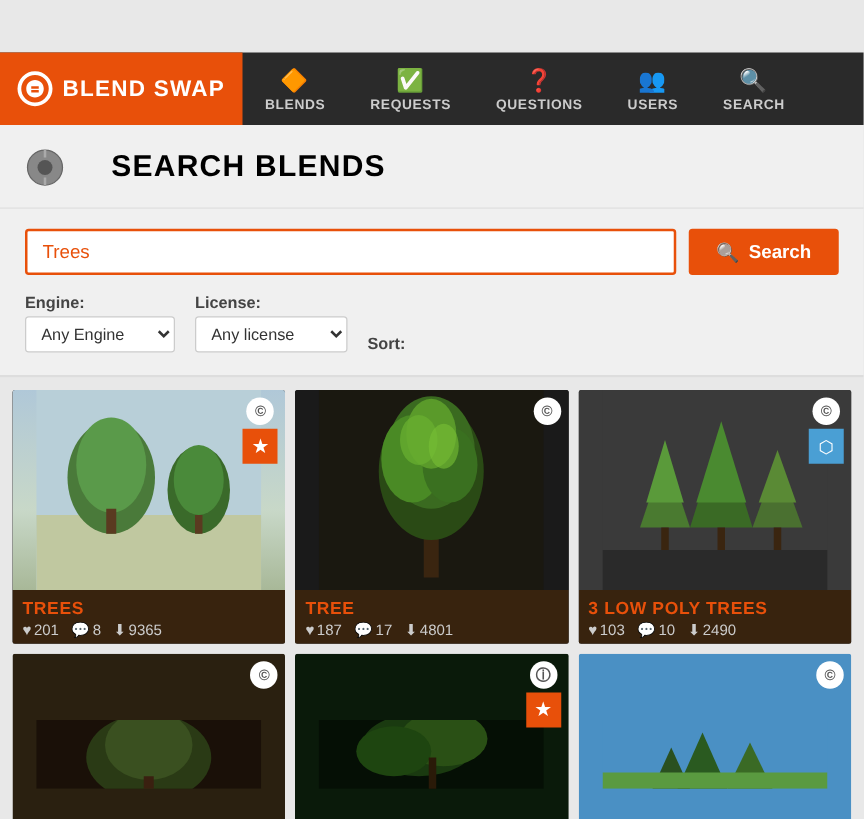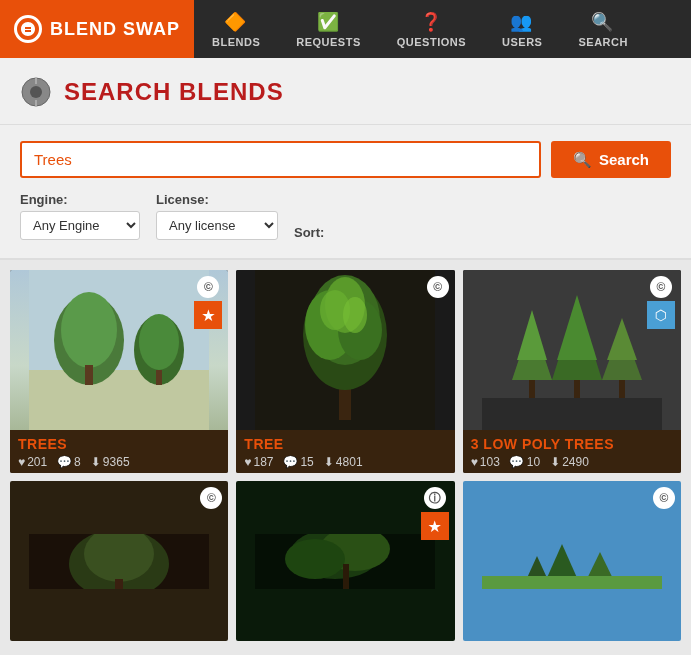--- a/index.html
+++ b/index.html
@@ -4,20 +4,21 @@
   <style>
     * { box-sizing: border-box; margin: 0; padding: 0; }
     body { font-family: Arial, sans-serif; background: #e8e8e8; width: 691px; }
 
     
     .top-nav {
       background: #2a2a2a;
       display: flex;
       align-items: center;
       height: 58px;
+      margin-top: 42px;
     }
     .logo {
       background: #e8500a;
       display: flex;
       align-items: center;
       height: 58px;
       padding: 0 14px;
       min-width: 170px;
     }
     .logo-icon {
@@ -67,23 +68,24 @@
       border-bottom: 1px solid #ddd;
     }
     .page-header .blender-icon {
       width: 32px;
       height: 32px;
       margin-right: 12px;
     }
     .page-header h1 {
       font-size: 24px;
       font-weight: bold;
-      color: #b91c1c;
+      color: #000000;
       letter-spacing: 1px;
       text-transform: uppercase;
+      margin-left: 25px;
     }
 
     
     .search-area {
       background: #f0f0f0;
       padding: 16px 20px 18px 20px;
       border-bottom: 2px solid #ddd;
     }
     .search-row {
       display: flex;
@@ -392,21 +394,21 @@
       </div>
       <div class="card-footer">
         <div class="card-title">TREE</div>
         <div class="card-stats">
           <span class="stat">
             <span>♥</span>
             <span>187</span>
           </span>
           <span class="stat">
             <span>💬</span>
-            <span>15</span>
+            <span>17</span>
           </span>
           <span class="stat">
             <span>⬇</span>
             <span>4801</span>
           </span>
         </div>
       </div>
     </div>
 
     <div class="card">

